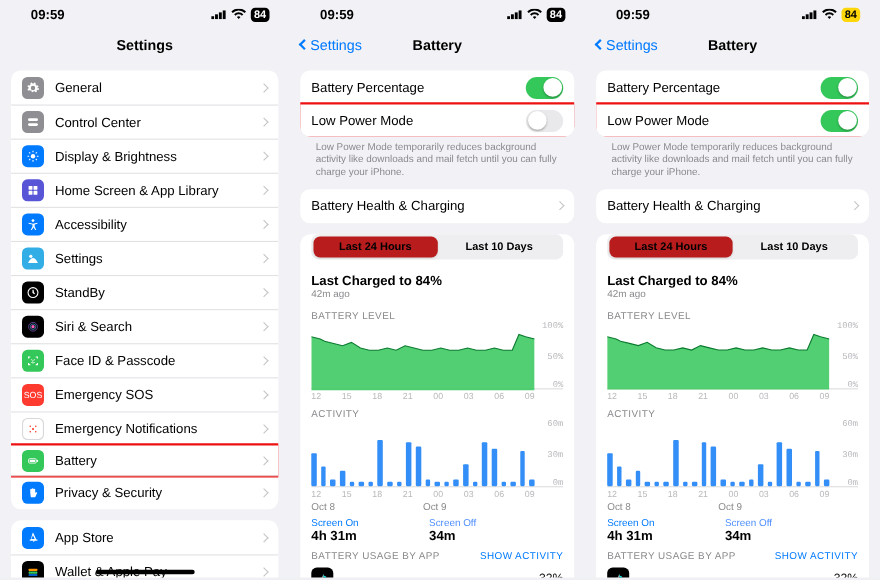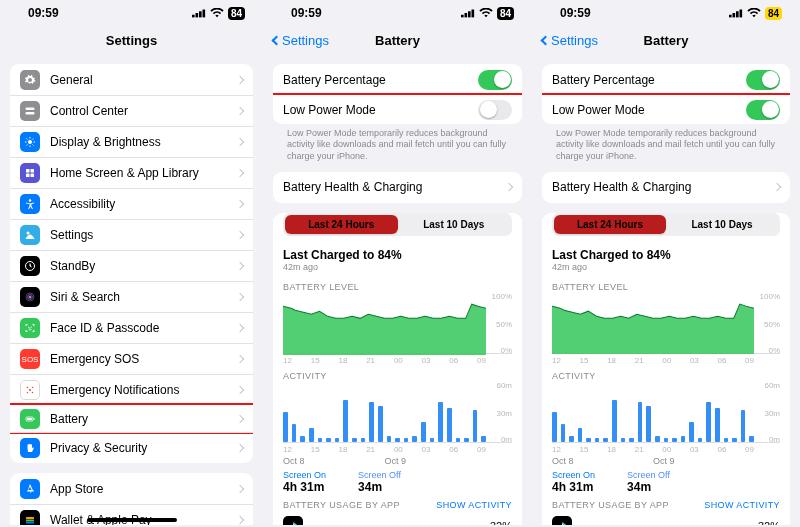--- a/index.html
+++ b/index.html
@@ -77,27 +77,27 @@
   .seg .opt { flex:1; text-align:center; font-size:10px; font-weight:600; padding:4px 0; border-radius:6px; color:#000; }
   .seg .opt.sel { background:#b91c1c; box-shadow:0 1px 2px rgba(0,0,0,.12); }
 
   .card { background:#fff; border-radius:9px; margin-top:10px; padding-bottom:6px; }
   .h1 { font-size:12px; font-weight:600; padding:6px 10px 0; }
   .sub { font-size:9px; color:#8a8a8e; padding:0 10px 4px; }
   .hdr { font-size:9px; color:#8a8a8e; letter-spacing:.4px; padding:6px 10px 2px; display:flex; justify-content:space-between; align-items:center; }
   .hdr .link { color:#007aff; font-size:9px; }
 
   
-  .chart { position:relative; height:60px; margin:0 10px 2px; border-bottom:0.5px solid #ddd; }
+  .chart { position:relative; height:60px; margin:0 10px 2px; border-bottom:0.5px solid #ddd;font-family:Liberation Mono, monospace; }
   .chart .y { position:absolute; right:0; font-size:8px; color:#b8b8bd; }
   .chart .bars, .chart .area { position:absolute; left:0; right:26px; bottom:0; top:0; }
   .bars { display:flex; align-items:flex-end; gap:4px; }
   .bars .b { flex:1; background:#338ef7; border-radius:1px; }
 
-  .screen-stats { display:flex; padding:4px 10px 0; gap:32px; }
+  .screen-stats { display:flex; padding:4px 10px 0; gap:64px; }
   .screen-stats .s { font-size:9px; color:#007aff; }
   .screen-stats .v { font-size:12px; font-weight:600; color:#000; }
 
   .approw { display:flex; align-items:center; padding:4px 10px 0; font-size:11px; }
   .approw .aicon { width:20px; height:20px; border-radius:5px; background:#000; margin-right:8px; display:flex; align-items:center; justify-content:center; }
   .approw .pct { color:#000; }
 
   .homebar { position:absolute; bottom:3px; left:50%; transform:translateX(-50%); width:90px; height:4px; border-radius:2px; background:#000; }
 </style>
 </head>

